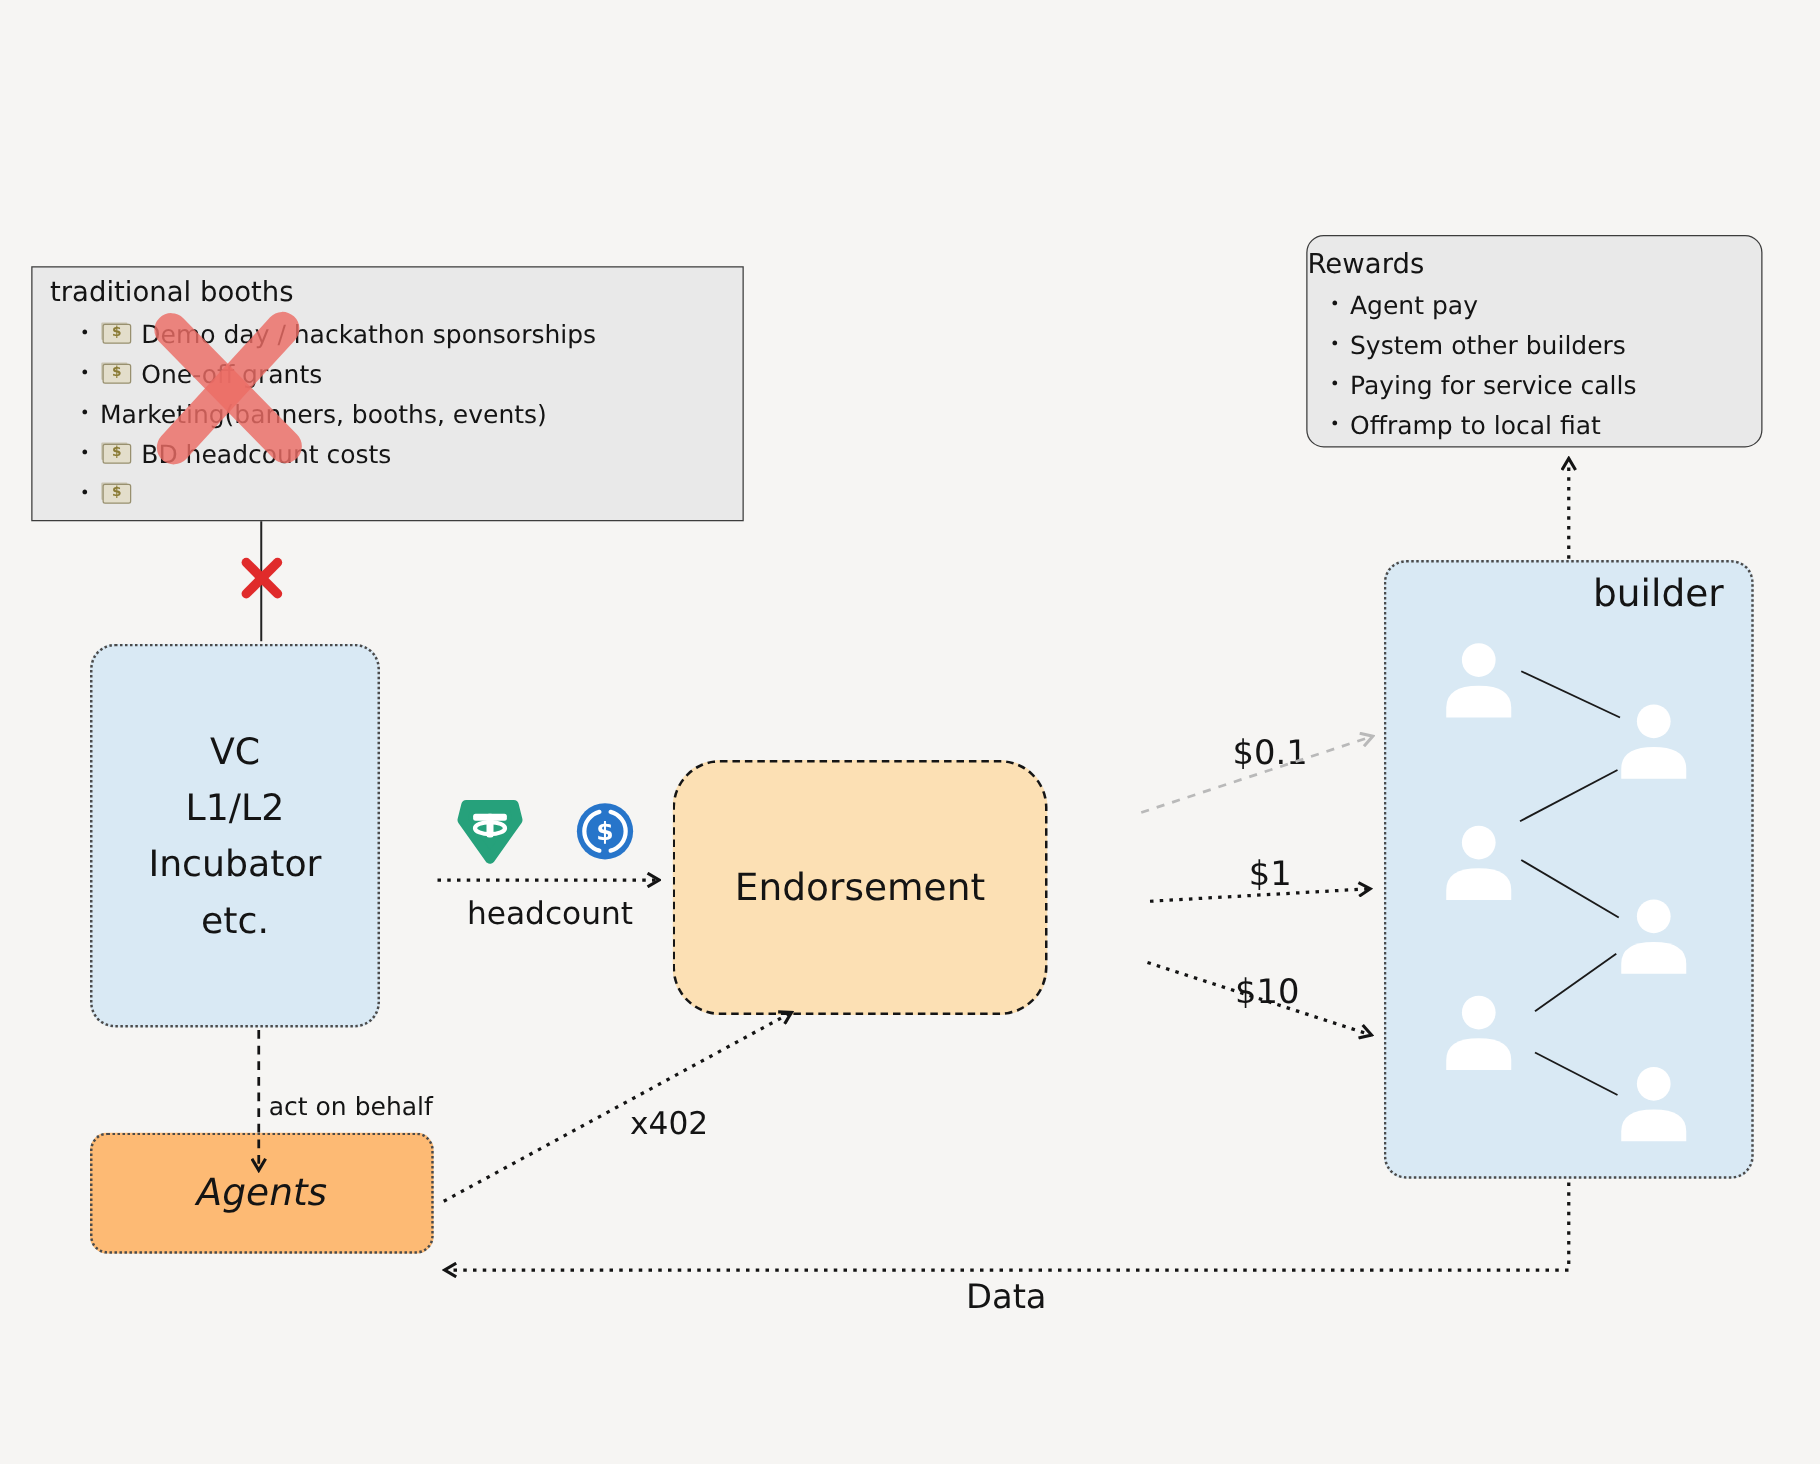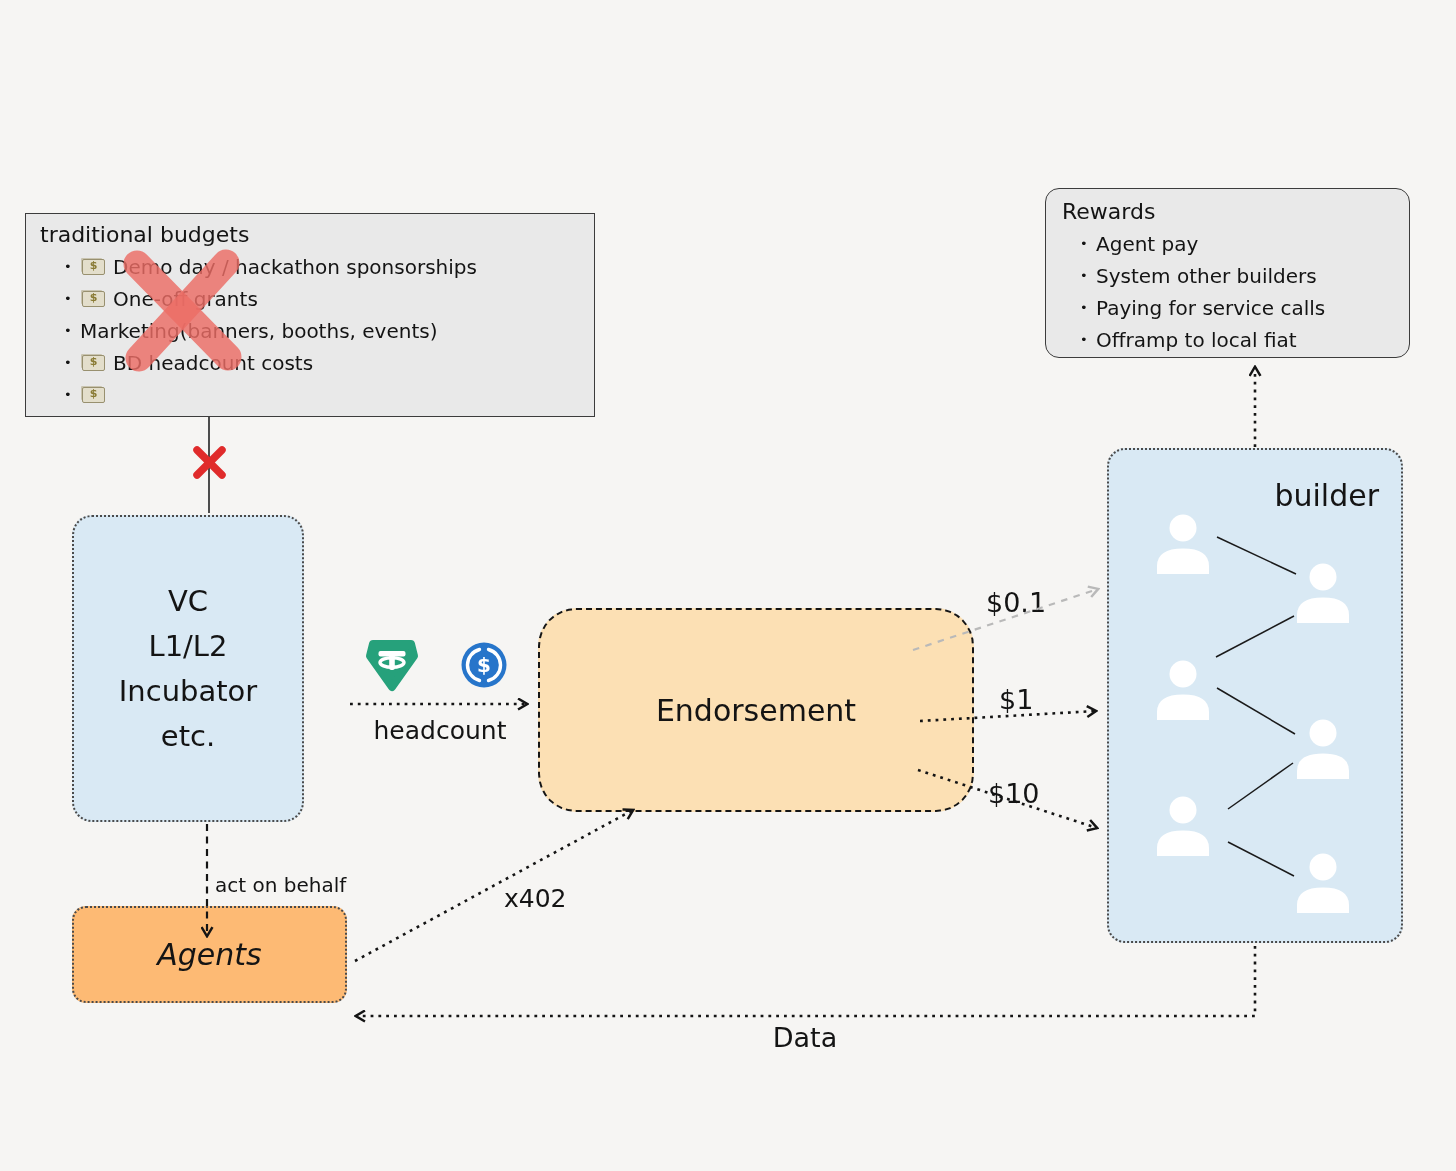--- a/index.html
+++ b/index.html
@@ -7,56 +7,56 @@
     position:relative;width:1456px;height:1171px;background:#f6f5f3;
     font-family:"DejaVu Sans", sans-serif;color:#141414;overflow:hidden;
   }
   .title{
     position:absolute;left:0;top:58px;width:1400px;text-align:center;
     font-size:42px;font-weight:600;letter-spacing:1px;
   }
   
   .panel{position:absolute;box-sizing:border-box;background:#e9e9e9;border:1.5px solid #3c3c3c;}
   .panel-budgets{left:25px;top:213px;width:570px;height:204px;padding:8px 14px;}
-  .panel-rewards{left:1045px;top:188px;width:365px;height:170px;padding:10px 16px;border-radius:14px;}
+  .panel-rewards{left:1045px;top:188px;width:365px;height:170px;padding:10px 0;border-radius:14px;}
   .panel h3{margin:0 0 4px 0;font-size:22px;font-weight:normal;}
   .plist{margin:0;padding:0 0 0 24px;list-style:none;}
   .plist li{display:flex;align-items:center;font-size:20px;line-height:32px;white-space:nowrap;}
   .panel-rewards .plist{padding-left:18px;}
   .plist li::before{content:"•";font-size:13px;width:16px;flex:none;}
   .money-icon{display:inline-block;width:21px;height:14px;background:#e3decb;border:1px solid #98906f;
     border-radius:2px;position:relative;margin:0 8px 0 2px;flex:none;box-shadow:-2px -2px 0 -1px #c9c4b0;}
   .money-icon::before{content:"$";position:absolute;left:50%;top:50%;transform:translate(-50%,-54%);
     font-size:11px;font-weight:bold;color:#8a7b35;}
   
   .node{position:absolute;box-sizing:border-box;display:flex;align-items:center;justify-content:center;text-align:center;}
   .node-vc{left:72px;top:515px;width:232px;height:307px;background:#d9e9f4;border:2px dotted #4a4a4a;border-radius:20px;}
   .node-vc .lines{font-size:29px;line-height:45px;}
-  .node-endorsement{left:538px;top:608px;width:436px;height:204px;background:#fce0b4;border:2.6px dashed #151515;border-radius:38px;font-size:30px;}
-  .node-builder{left:1107px;top:448px;width:296px;height:495px;background:#d9e9f4;border:2px dotted #4a4a4a;border-radius:18px;justify-content:flex-end;align-items:flex-start;padding:28px 22px;font-size:30px;}
+  .node-endorsement{left:538px;top:608px;width:300px;height:204px;background:#fce0b4;border:2.6px dashed #151515;border-radius:38px;font-size:30px;}
+  .node-builder{left:1107px;top:448px;width:296px;height:495px;background:#d9e9f4;border:2px dotted #4a4a4a;border-radius:18px;justify-content:flex-end;align-items:flex-start;padding:8px 22px;font-size:30px;}
   .node-agents{left:72px;top:906px;width:275px;height:97px;background:#fdba74;border:2px dotted #4a4a4a;border-radius:14px;font-size:30px;font-style:italic;}
   
   .elabel{position:absolute;white-space:nowrap;}
   .lbl-stablecoin{left:360px;top:716px;width:160px;text-align:center;font-size:25px;}
   .lbl-t1{left:986px;top:587px;font-size:27px;}
   .lbl-t2{left:999px;top:684px;font-size:27px;}
   .lbl-t3{left:988px;top:778px;font-size:27px;}
   .lbl-aob{left:215px;top:873px;font-size:20px;}
   .lbl-x402{left:504px;top:884px;font-size:25px;}
   .lbl-data{left:700px;top:1022px;width:210px;text-align:center;font-size:27px;}
   svg.overlay{position:absolute;left:0;top:0;pointer-events:none;}
 </style>
 </head>
 <body>
 
 <div class="canvas">
 
 
   <div class="panel panel-budgets">
-    <h3>traditional budgets</h3>
+    <h3>traditional booths</h3>
     <ul class="plist">
       <li>
           <span class="money-icon"></span>
           <span>Demo day / hackathon sponsorships</span>
         </li>
       <li>
           <span class="money-icon"></span>
           <span>One-off grants</span>
         </li>
       <li>

